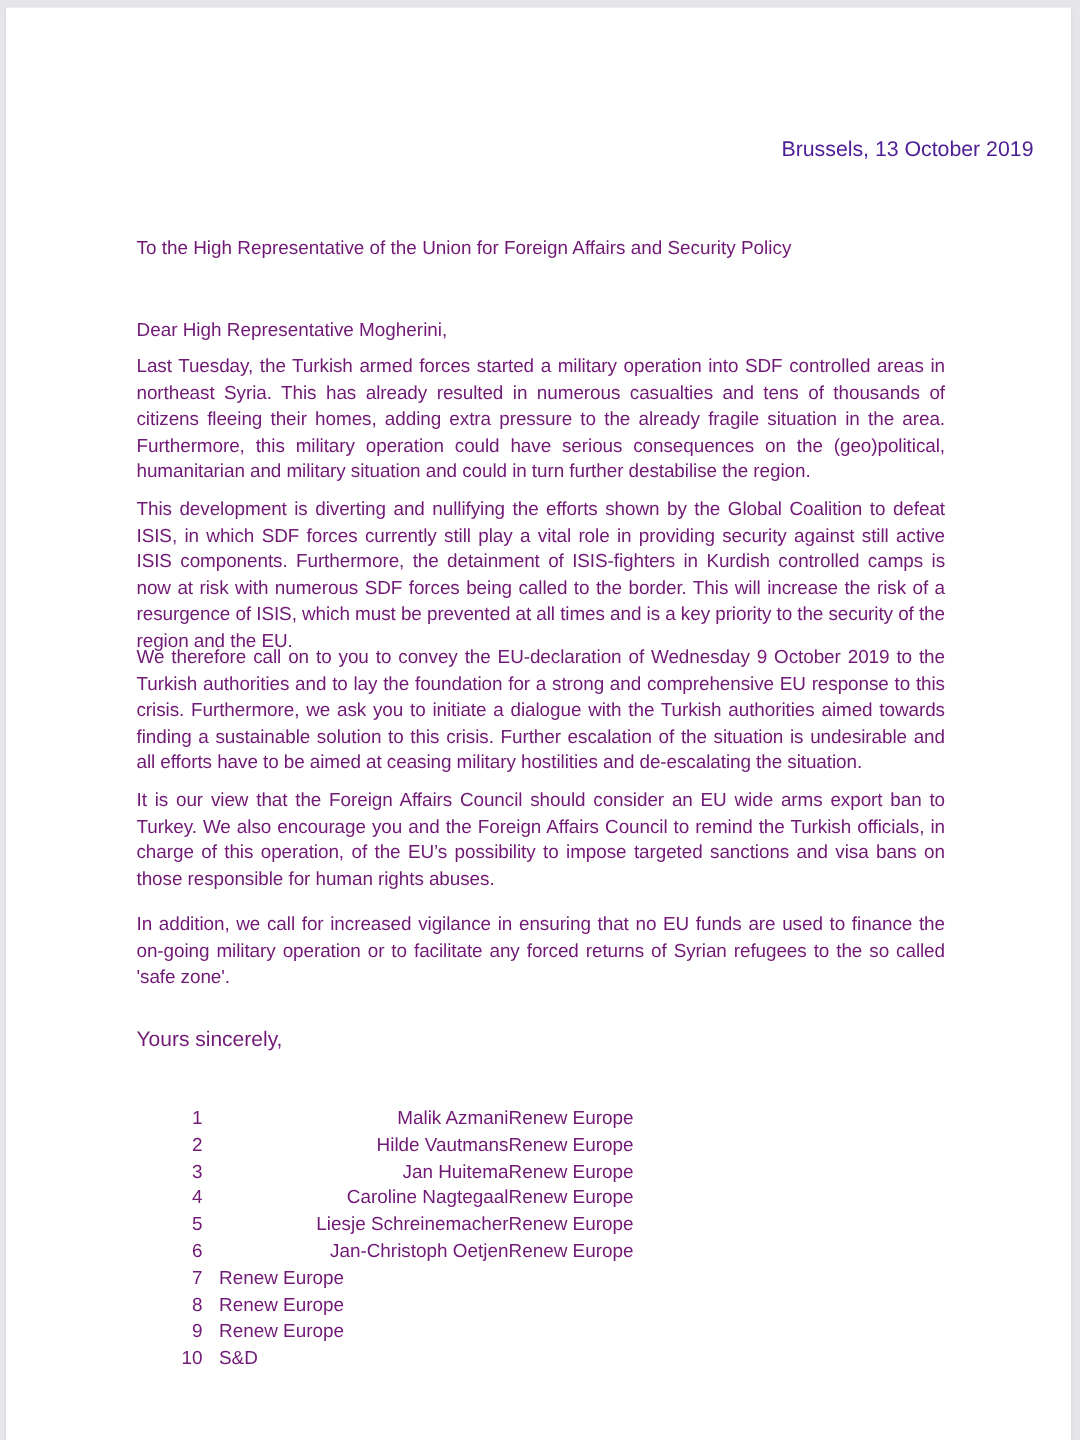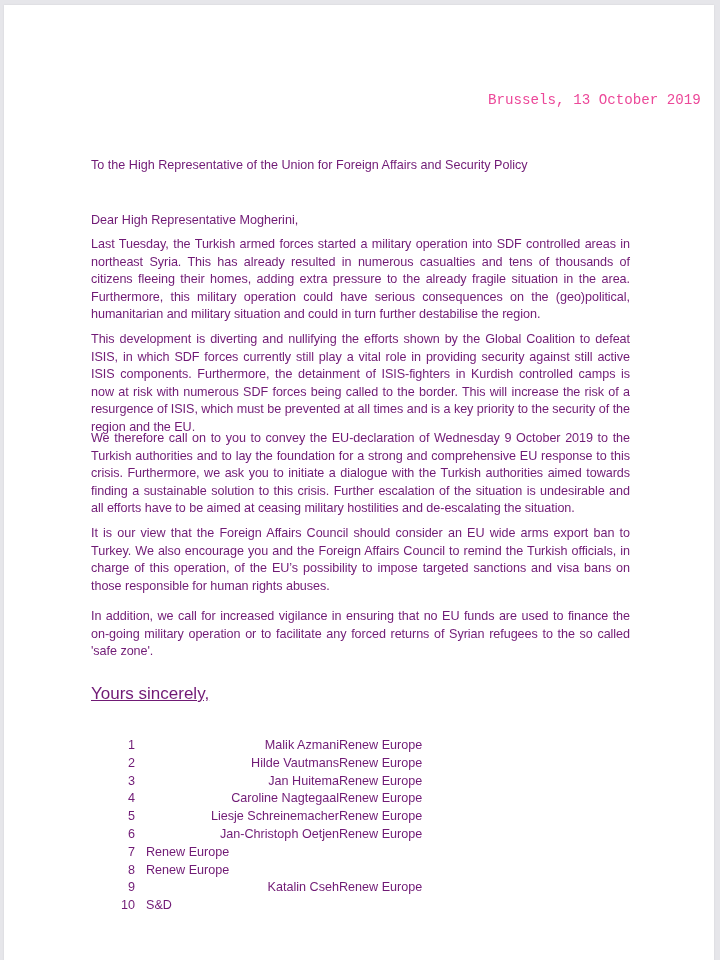--- a/index.html
+++ b/index.html
@@ -7,37 +7,37 @@
     width: 720px; height: 960px; overflow: hidden;
     background: #e6e6ea;
     position: relative;
   }
   .page {
     position: absolute; left: 4px; top: 5px; width: 710px; height: 960px;
     background: #ffffff;
     box-shadow: 0 0 2px rgba(0,0,0,0.08);
   }
   .sans { font-family: "Liberation Sans", "DejaVu Sans", sans-serif; color: #701a75; }
-  .serif { font-family: Liberation Mono, monospace; color: #ec4899; }
+  .serif { font-family: Liberation Sans, sans-serif; color: #4c1d95; margin-left: 33px; }
   .abs { position: absolute; }
   .date { left: 484px; top: 87px; font-size: 14.2px; white-space: nowrap; }
   .recipient { left: 87px; top: 153px; font-size: 12.6px; white-space: nowrap; }
   .salutation { left: 87px; top: 208px; font-size: 12.6px; white-space: nowrap; }
   .para {
     left: 87px; width: 539px;
     font-size: 12.6px; line-height: 17.6px;
     text-align: justify;
     letter-spacing: -0.05px;
   }
   .p1 { top: 231px; }
   .p2 { top: 326px; }
   .p3 { top: 425px; }
   .p4 { top: 520px; }
   .p5 { top: 603px; }
-  .closing { left: 87px; top: 679px; font-size: 17px; white-space: nowrap; text-decoration: underline; }
+  .closing { left: 87px; top: 679px; font-size: 14px; white-space: nowrap; }
   .signatories { left: 110px; top: 732px; width: 360px; font-size: 12.6px; }
   .sig-row { display: flex; height: 17.8px; line-height: 17.8px; white-space: nowrap; }
   .sig-num { width: 32px; text-align: right; padding-right: 11px; box-sizing: border-box; }
   .sig-name { width: 193px; text-align: right; }
   .sig-group { width: 120px; }
 </style>
 </head>
 <body>
 
 <div class="page">
@@ -90,21 +90,20 @@
     <div class="sig-row">
       <span class="sig-num">7</span>
       <span class="sig-group">Renew Europe</span>
     </div>
     <div class="sig-row">
       <span class="sig-num">8</span>
       <span class="sig-group">Renew Europe</span>
     </div>
     <div class="sig-row">
       <span class="sig-num">9</span>
-      <span class="sig-name">Katalin Cseh</span>
       <span class="sig-group">Renew Europe</span>
     </div>
     <div class="sig-row">
       <span class="sig-num">10</span>
       <span class="sig-group">S&amp;D</span>
     </div>
   </div>
 
 </div>
 

